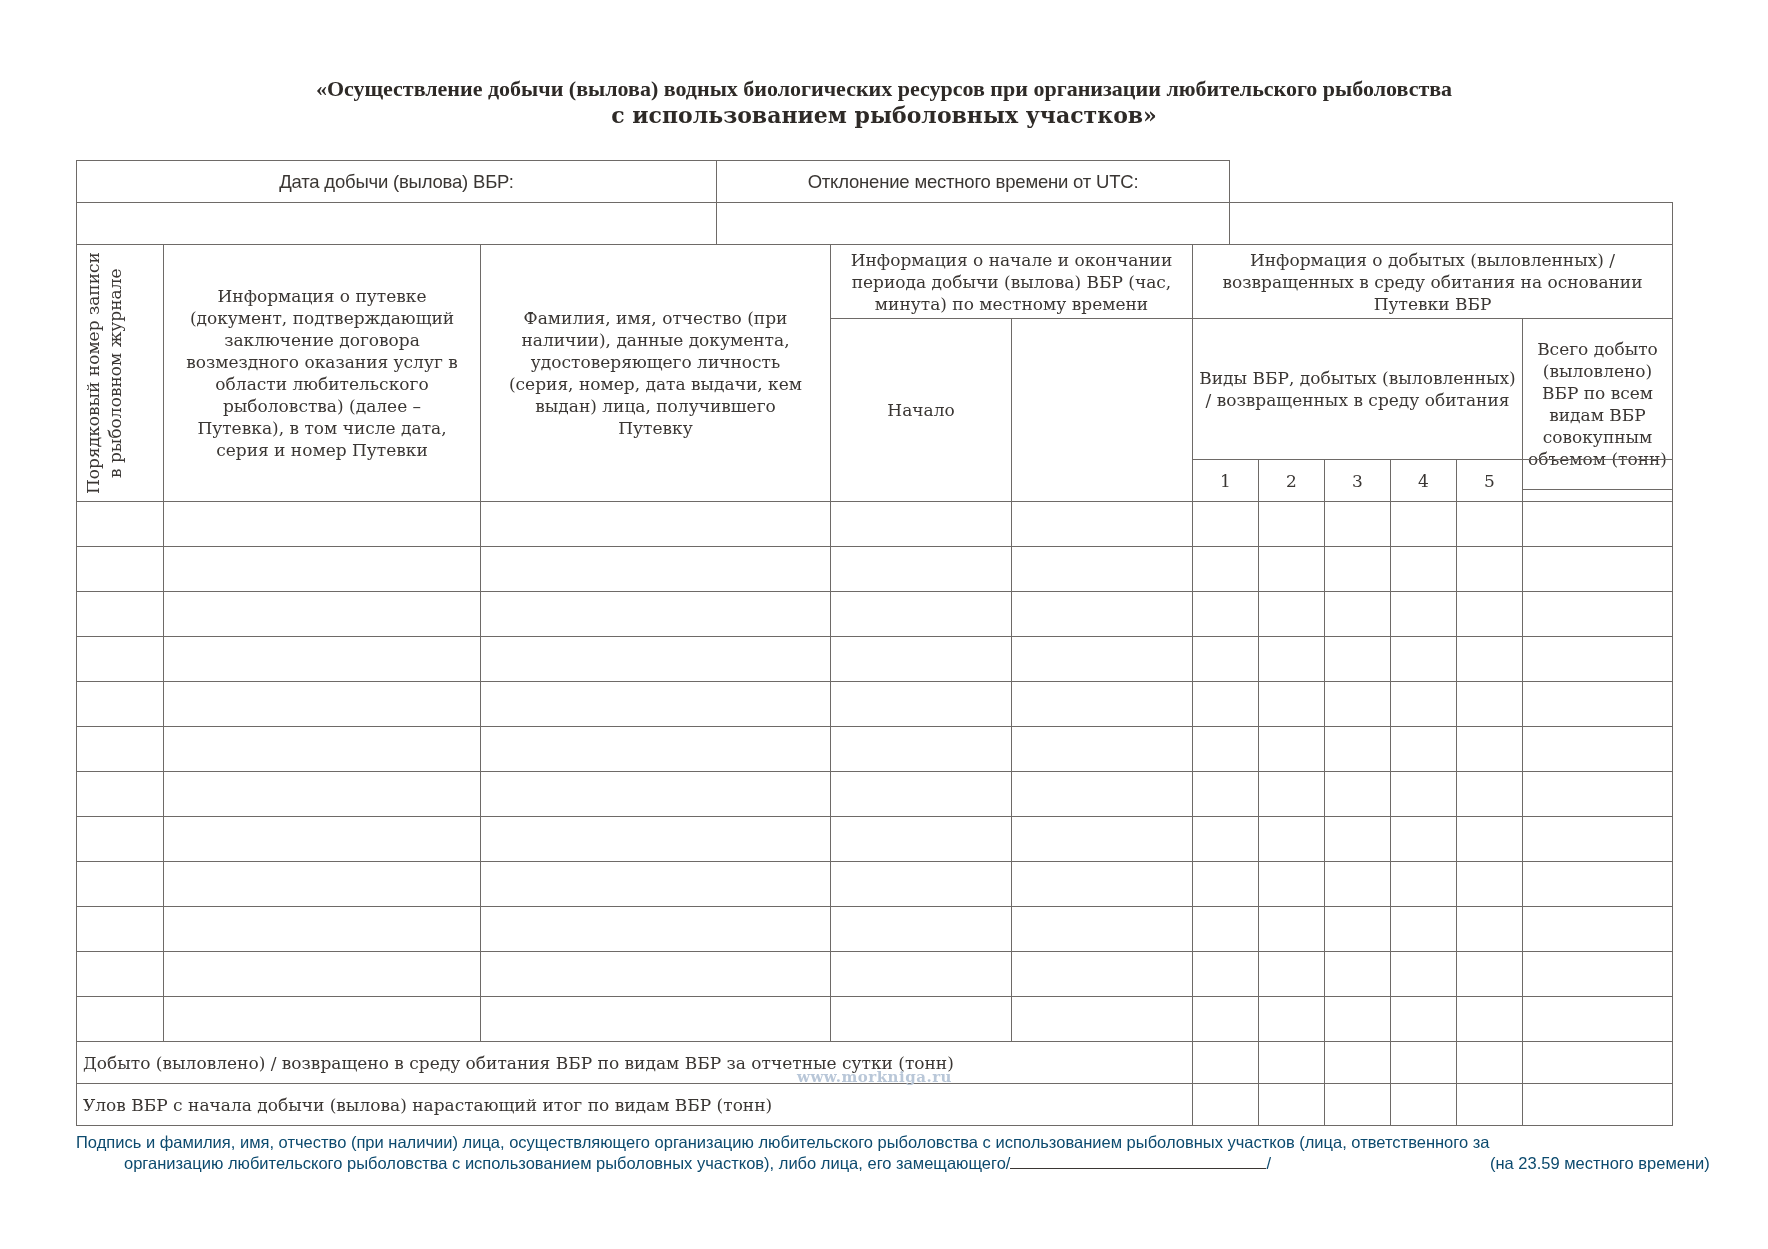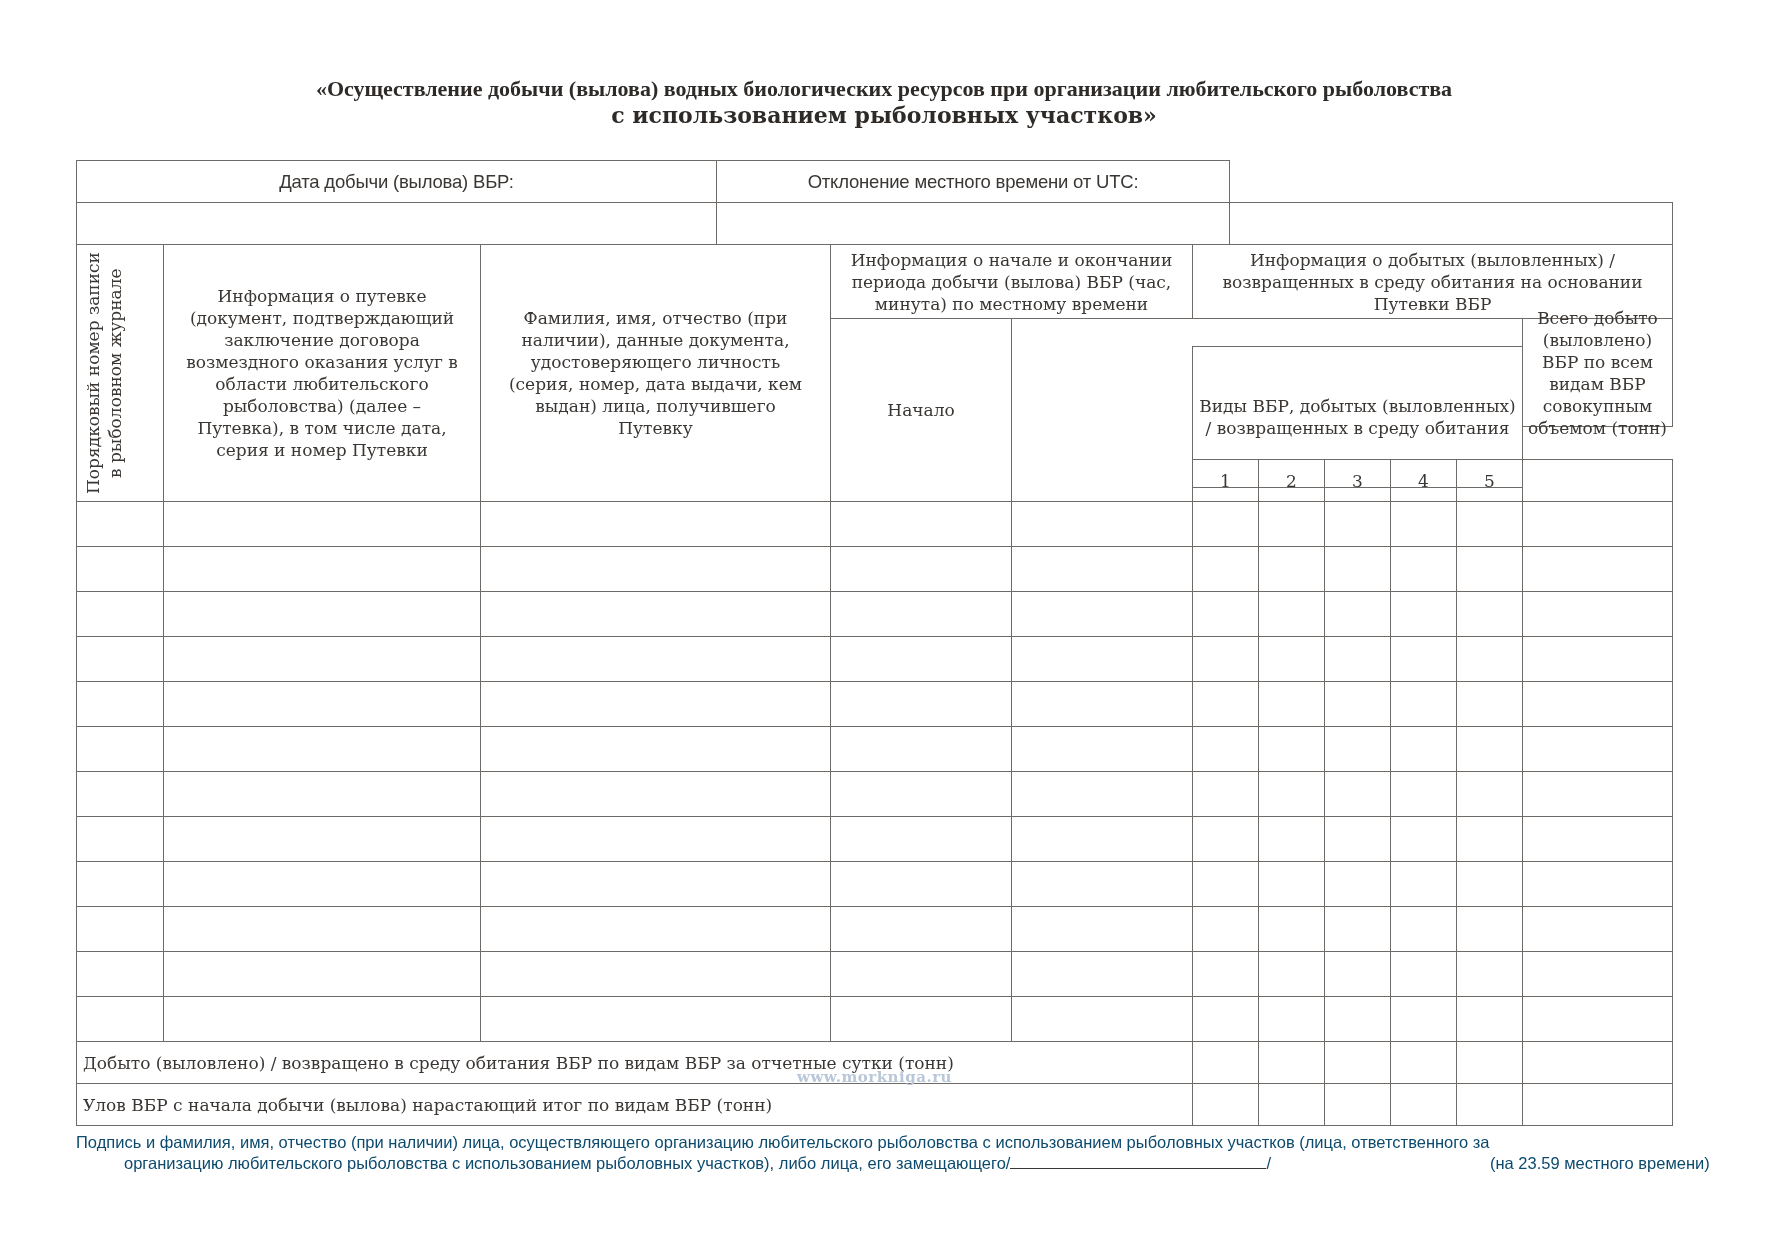--- a/index.html
+++ b/index.html
@@ -37,22 +37,22 @@
   <div class="cell" style="left:1229px;top:198px;width:444px;height:43px;"></div>
 
   <div class="cell" style="left:76px;top:240px;width:88px;height:258px;padding:0;">
     <span class="vert" style="width:76px;">Порядковый номер записи в рыболовном журнале</span>
   </div>
   <div class="cell" style="left:163px;top:240px;width:318px;height:258px;padding:0 14px;">Информация о путевке (документ, подтверждающий заключение договора возмездного оказания услуг в области  любительского рыболовства) (далее – Путевка), в том числе дата, серия и номер Путевки</div>
   <div class="cell" style="left:480px;top:240px;width:351px;height:258px;padding:0 22px;">Фамилия, имя, отчество (при наличии), данные документа, удостоверяющего личность (серия,  номер, дата выдачи, кем выдан) лица, получившего Путевку</div>
   <div class="cell" style="left:830px;top:240px;width:363px;height:75px;">Информация о начале и окончании периода добычи (вылова) ВБР (час, минута) по местному времени</div>
   <div class="cell" style="left:830px;top:314px;width:182px;height:184px;">Начало</div>
   <div class="cell" style="left:1192px;top:240px;width:481px;height:75px;">Информация о добытых (выловленных) / возвращенных в среду обитания на основании Путевки ВБР</div>
-  <div class="cell" style="left:1192px;top:314px;width:331px;height:142px;padding:10px 4px;margin-top:28px;">Виды ВБР, добытых (выловленных) / возвращенных в среду обитания</div>
-  <div class="cell" style="left:1522px;top:314px;width:151px;height:109px;padding:0 4px;">Всего добыто (выловлено) ВБР по всем видам ВБР совокупным объемом (тонн)</div>
+  <div class="cell" style="left:1192px;top:314px;width:331px;height:142px;padding:10px 4px;">Виды ВБР, добытых (выловленных) / возвращенных в среду обитания</div>
+  <div class="cell" style="left:1522px;top:314px;width:151px;height:172px;padding:0 4px;">Всего добыто (выловлено) ВБР по всем видам ВБР совокупным объемом (тонн)</div>
   <div id="species-nums">
       <div class="cell" style="left: 1192px; top: 455px; width: 67px; height: 43px;">1</div>
       <div class="cell" style="left: 1258px; top: 455px; width: 67px; height: 43px;">2</div>
       <div class="cell" style="left: 1324px; top: 455px; width: 67px; height: 43px;">3</div>
       <div class="cell" style="left: 1390px; top: 455px; width: 67px; height: 43px;">4</div>
       <div class="cell" style="left: 1456px; top: 455px; width: 67px; height: 43px;">5</div>
     </div>
   <div class="cell" style="left:1522px;top:455px;width:151px;height:43px;"></div>
 
   <div id="body-rows">

